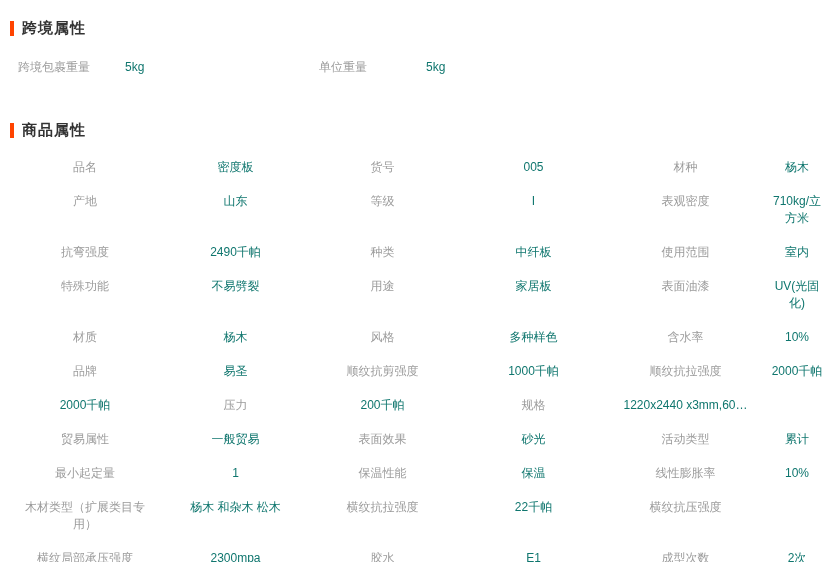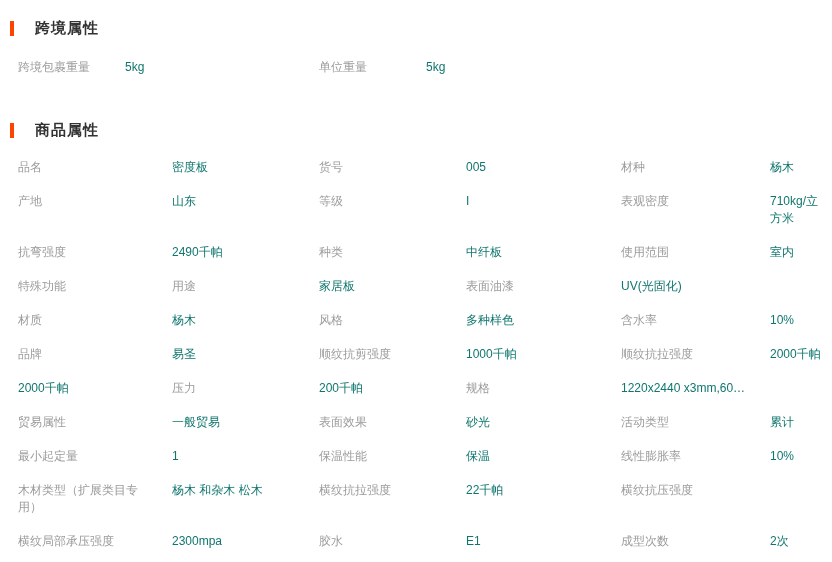--- a/index.html
+++ b/index.html
@@ -24,31 +24,31 @@
     width: 4px;
     height: 15px;
     background: #ff4400;
     margin-right: 8px;
     flex: 0 0 auto;
   }
   .sec-title {
     font-size: 15px;
     font-weight: bold;
     color: #333333;
-    margin: 13px;
+    margin: 0;
     letter-spacing: 1px;
   }
 
   .attr-table { margin-top: 12px; padding-left: 18px; }
   .section-product { margin-top: 36px; }
   .section-product .attr-table { margin-top: 10px; }
 
   .attr-row { display: grid; align-items: start; gap: 12px; }
   .section-cross .attr-row   { grid-template-columns: 95px 182px 95px 1fr; }
-  .section-product .attr-row { grid-template-columns: 142px 135px 135px 143px 137px 1fr; }
+  .section-product .attr-row { grid-template-columns: 142px 135px 135px 143px 137px 1fr; text-align: center; }
 
   .attr-label, .attr-value {
     font-size: 12px;
     line-height: 17px;
     padding: 8.5px 8px 8.5px 0;
   }
   .attr-label { color: #9b9b9b; }
   .attr-value { color: #0f766e; }
 </style>
 </head>
@@ -96,20 +96,21 @@
         <div class="attr-row">
           <div class="attr-label">抗弯强度</div>
           <div class="attr-value">2490千帕</div>
           <div class="attr-label">种类</div>
           <div class="attr-value">中纤板</div>
           <div class="attr-label">使用范围</div>
           <div class="attr-value">室内</div>
         </div>
         <div class="attr-row">
           <div class="attr-label">特殊功能</div>
+          <div class="attr-value">不易劈裂</div>
           <div class="attr-label">用途</div>
           <div class="attr-value">家居板</div>
           <div class="attr-label">表面油漆</div>
           <div class="attr-value">UV(光固化)</div>
         </div>
         <div class="attr-row">
           <div class="attr-label">材质</div>
           <div class="attr-value">杨木</div>
           <div class="attr-label">风格</div>
           <div class="attr-value">多种样色</div>

